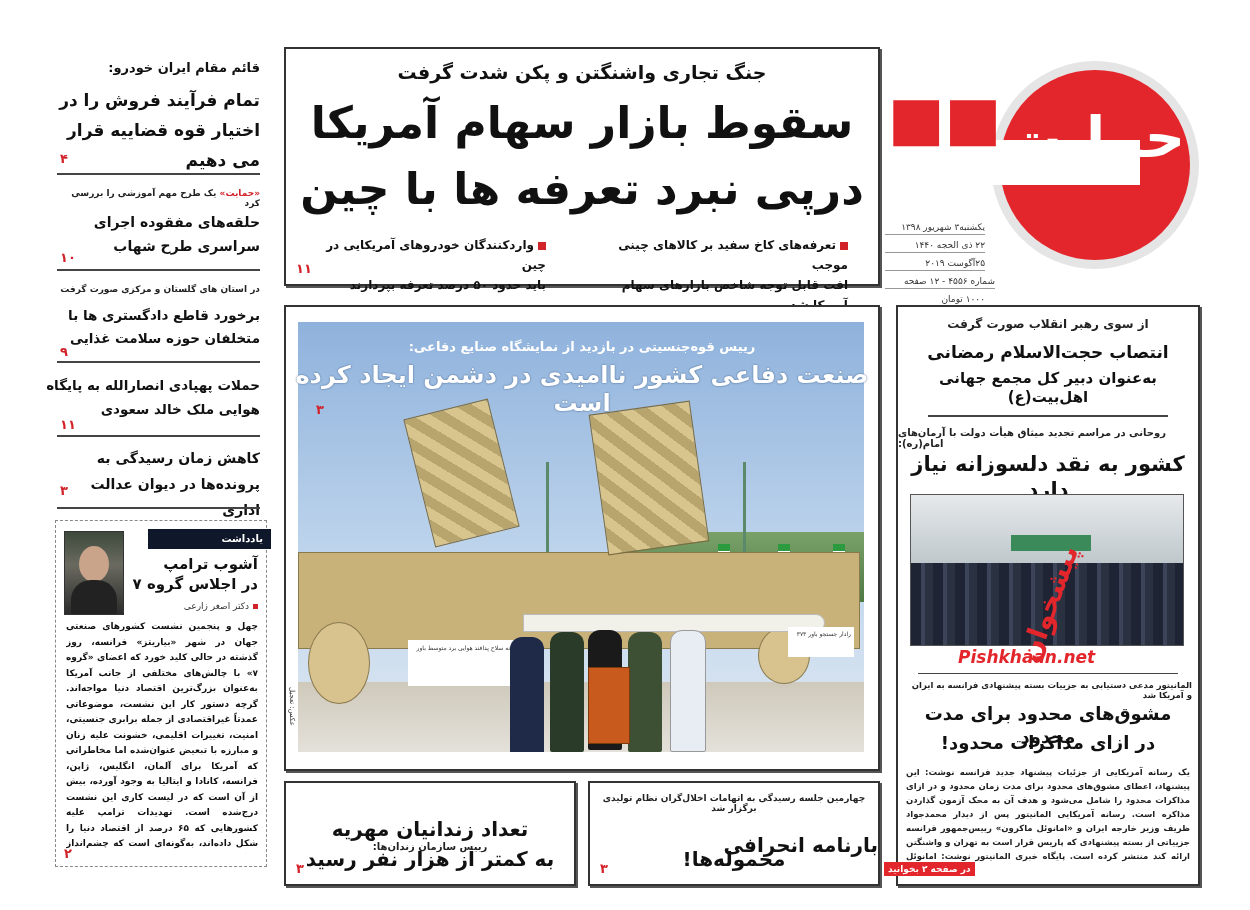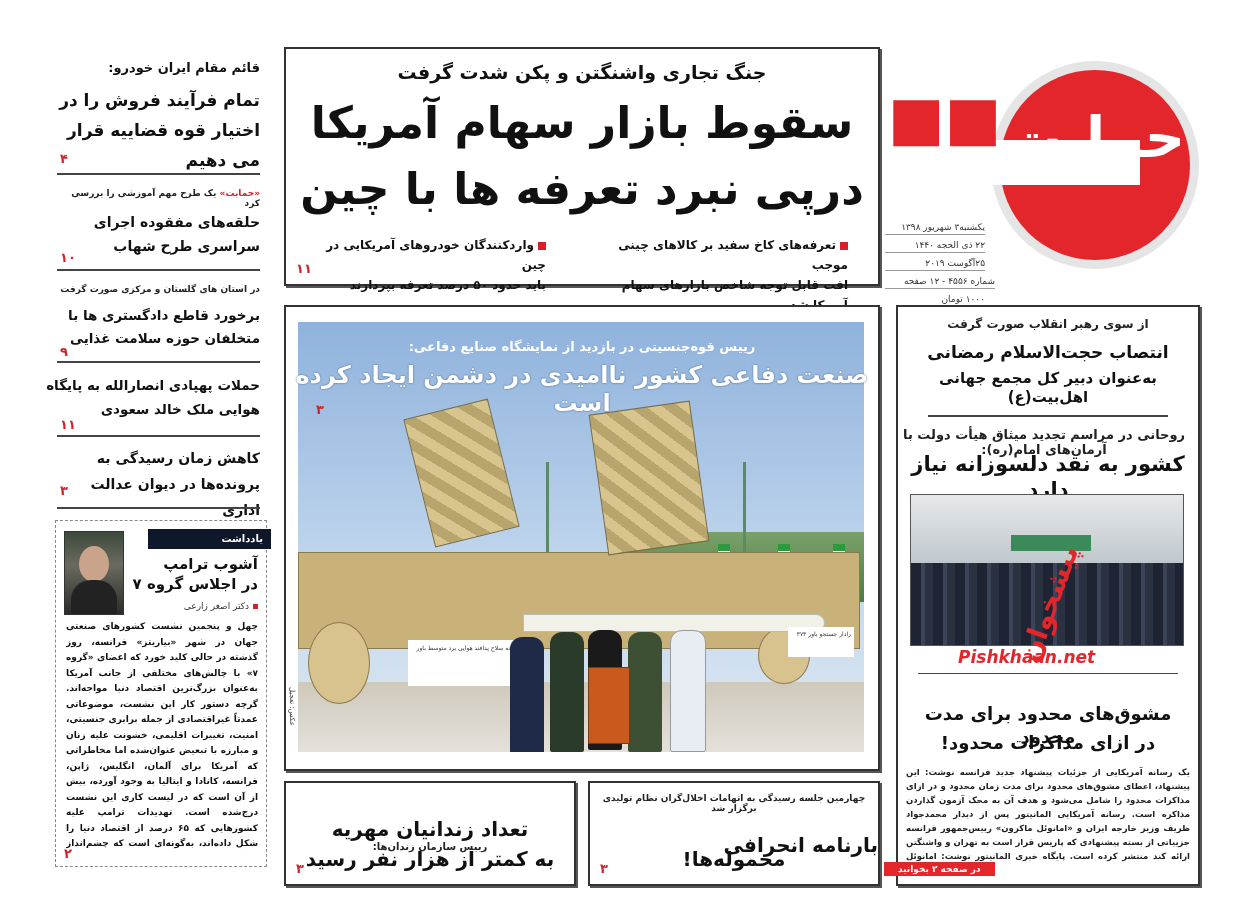--- a/index.html
+++ b/index.html
@@ -161,29 +161,30 @@
   <div class="pagenum" style="left:10px;top:78px;">۳</div>
 </div>
 
 <div class="box" style="left:896px;top:305px;width:300px;height:577px;">
 
   <div class="abs kicker" style="left:0;right:0;top:10px;text-align:center;font-size:12px;">از سوی رهبر انقلاب صورت گرفت</div>
   <div class="abs hl" style="left:0;right:0;top:35px;text-align:center;font-size:17px;">انتصاب حجت‌الاسلام رمضانی</div>
   <div class="abs hl" style="left:0;right:0;top:62px;text-align:center;font-size:15px;">به‌عنوان دبیر کل مجمع جهانی اهل‌بیت(ع)</div>
   <div class="rule" style="left:30px;right:30px;top:108px;"></div>
 
-  <div class="abs kicker" style="left:0;right:8px;top:120px;text-align:center;font-size:13px;">روحانی در مراسم تجدید میثاق هیأت دولت با آرمان‌های امام(ره):</div>
+  <div class="abs kicker" style="left:0;right:8px;top:120px;text-align:left;font-size:10px;">روحانی در مراسم تجدید میثاق هیأت دولت با آرمان‌های امام(ره):</div>
   <div class="abs hl" style="left:0;right:0;top:144px;text-align:center;font-size:21px;">کشور به نقد دلسوزانه نیاز دارد</div>
   <div class="abs memorial" style="left:12px;top:187px;width:272px;height:150px;overflow:hidden;border:1px solid #555;">
     <div class="abs" style="left:100px;top:40px;width:80px;height:16px;background:#3a8a5a;"></div>
     <div class="crowd"></div>
   </div>
   <div class="abs" style="left:90px;top:280px;color:#e3262b;font-size:28px;font-weight:bold;transform:rotate(-70deg);">پیشخوان</div>
   <div class="abs" style="left:60px;top:340px;color:#e3262b;font-size:17px;font-weight:bold;font-style:italic;direction:ltr;">Pishkhaan.net</div>
   <div class="rule" style="left:20px;right:20px;top:366px;height:1px;"></div>
 
+  <div class="abs kicker" style="left:6px;right:6px;top:373px;text-align:right;font-size:8.5px;">المانیتور مدعی دستیابی به جزییات بسته پیشنهادی فرانسه به ایران و آمریکا شد</div>
   <div class="abs hl" style="left:0;right:0;top:396px;text-align:center;font-size:18px;">مشوق‌های محدود برای مدت محدود</div>
   <div class="abs hl" style="left:0;right:0;top:425px;text-align:center;font-size:18px;">در ازای مذاکرات محدود!</div>
   <div class="abs" style="left:8px;right:8px;top:458px;font-size:8.5px;line-height:14px;text-align:justify;font-weight:bold;color:#222;height:98px;overflow:hidden;">یک رسانه آمریکایی از جزئیات پیشنهاد جدید فرانسه نوشت: این پیشنهاد، اعطای مشوق‌های محدود برای مدت زمان محدود و در ازای مذاکرات محدود را شامل می‌شود و هدف آن به محک آزمون گذاردن مذاکره است. رسانه آمریکایی المانیتور پس از دیدار محمدجواد ظریف وزیر خارجه ایران و «امانوئل ماکرون» رییس‌جمهور فرانسه جزییاتی از بسته پیشنهادی که پاریس قرار است به تهران و واشنگتن ارائه کند منتشر کرده است. پایگاه خبری المانیتور نوشت: امانوئل ماکرون بعد...</div>
 </div>
-<div class="abs" style="left:884px;top:862px;background:#e3262b;color:#fff;font-size:9px;font-weight:bold;padding:2px 14px;">
+<div class="abs" style="left:884px;top:862px;background:#e3262b;color:#fff;font-size:9px;font-weight:bold;padding:2px 4px;">
   <span>در صفحه ۲ بخوانید</span>
 </div>
 
 </body></html>

